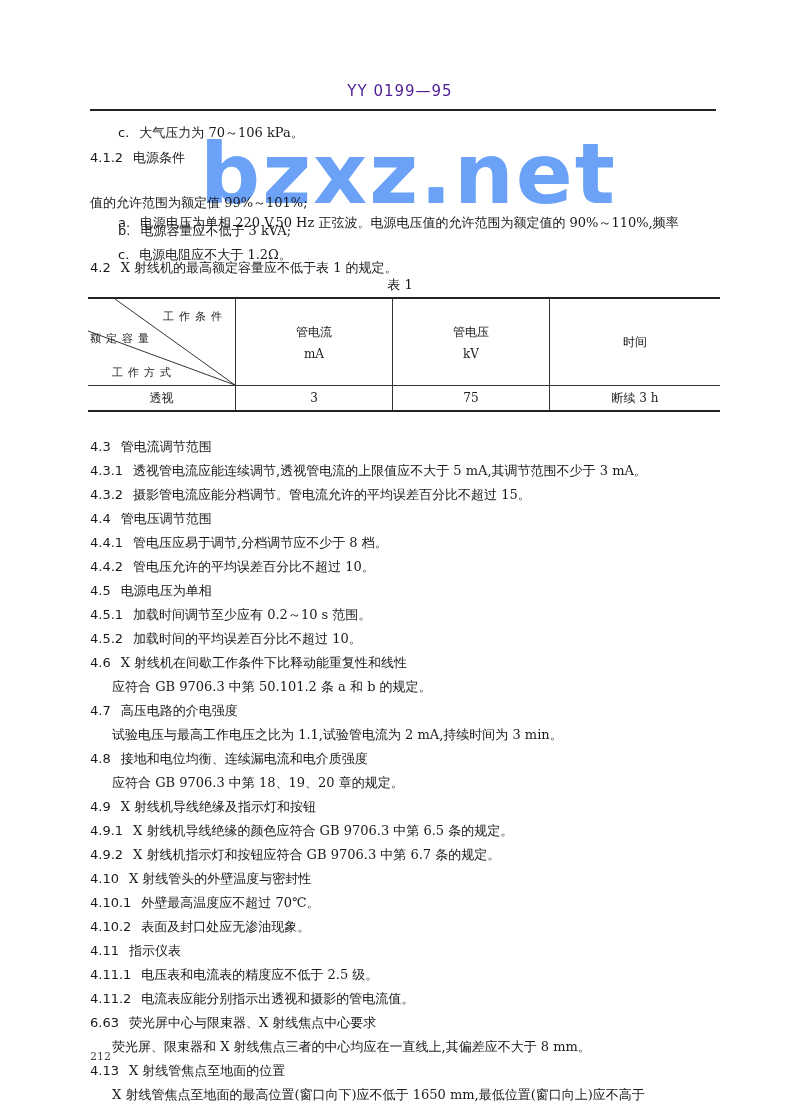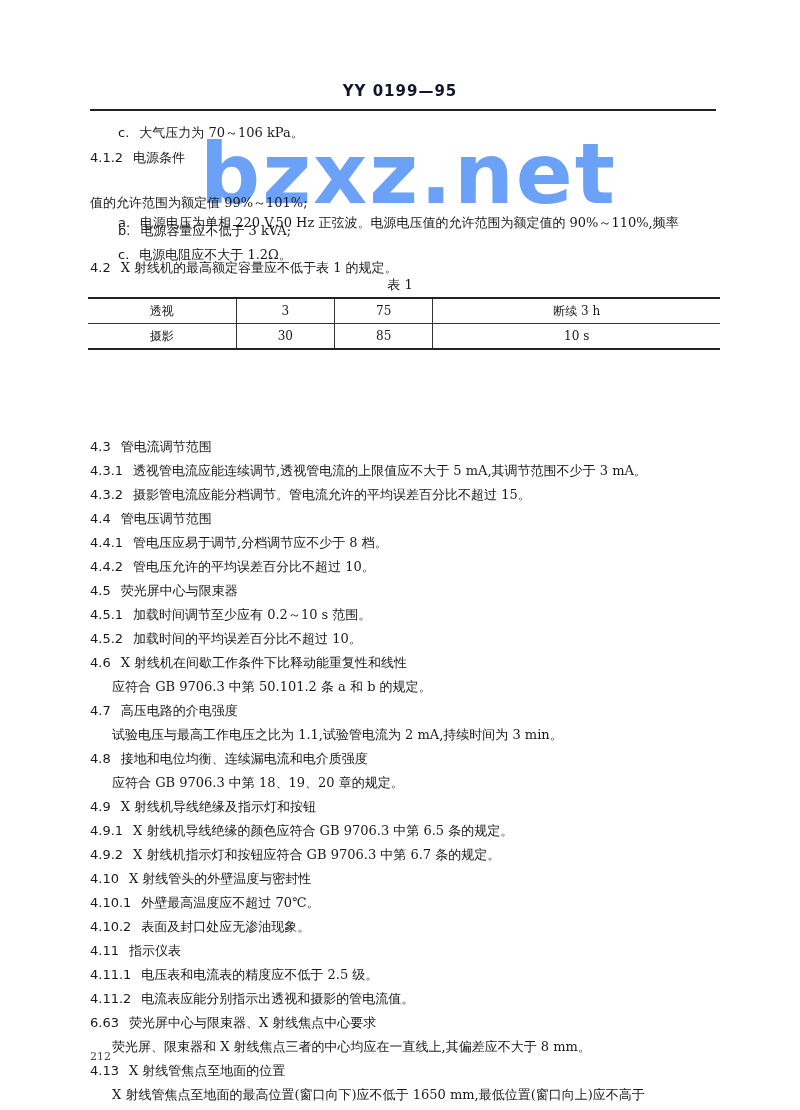--- a/index.html
+++ b/index.html
@@ -1,19 +1,19 @@
 <!DOCTYPE html>
 <html><head>
 <meta charset="utf-8">
 <style>
   html,body{margin:0;padding:0;}
   body{width:800px;height:1110px;background:#ffffff;position:relative;overflow:hidden;
     font-family:"DejaVu Serif","Liberation Serif",serif;color:#1a1a1a;}
   .header-title{position:absolute;left:0;width:800px;top:82px;text-align:center;
-    font-family:"DejaVu Sans","Liberation Sans",sans-serif;font-weight:bold;font-size:15px;letter-spacing:1px;color:#0f172a;}
+    font-family:"DejaVu Sans","Liberation Sans",sans-serif;font-weight:normal;font-size:15px;letter-spacing:1px;color:#4c1d95;}
   .header-rule{position:absolute;left:90px;width:626px;top:109px;height:2px;background:#222;}
   .watermark{position:absolute;left:200px;top:132px;font-family:"DejaVu Sans","Liberation Sans",sans-serif;
     font-weight:bold;font-size:84px;color:#3b82f6;letter-spacing:2px;line-height:1;opacity:0.75;z-index:0;}
   .line{position:absolute;font-size:13px;line-height:18px;white-space:nowrap;z-index:1;}
   .num{font-family:"DejaVu Sans","Liberation Sans",sans-serif;font-size:13px;margin-right:10px;}
   .caption{position:absolute;top:276px;left:0;width:800px;text-align:center;font-size:13px;}
   table.t1{position:absolute;left:88px;top:297px;width:632px;border-collapse:collapse;font-size:12px;z-index:1;}
   table.t1 td{border:1px solid #333;text-align:center;vertical-align:middle;padding:0;}
   table.t1 tr:first-child td{border-top:2px solid #222;}
   table.t1 tr:last-child td{border-bottom:2px solid #222;}
@@ -51,42 +51,60 @@
 <div class="line" style="left:118px;top:246px;">
   <span class="num">c.</span><span>电源电阻应不大于 1.2Ω。</span>
 </div>
 <div class="line" style="left:90px;top:259px;">
   <span class="num">4.2</span><span>X 射线机的最高额定容量应不低于表 1 的规定。</span>
 </div>
 
 <div class="caption">表 1</div>
 <table class="t1">
   <tbody>
+      <tr class="hdr-row">
+    <td style="width:147px;">
+      <div class="diag">
+        <svg width="147" height="86">
+          <line x1="27" y1="0" x2="147" y2="86" stroke="#333" stroke-width="1"></line>
+          <line x1="0" y1="32" x2="147" y2="86" stroke="#333" stroke-width="1"></line>
+        </svg>
+        <span style="left:75px;top:10px;">工作条件</span>
+        <span style="left:2px;top:32px;">额定容量</span>
+        <span style="left:24px;top:66px;">工作方式</span>
+      </div>
+    </td>
+    <td style="width:156px;">
+      <div>管电流</div>
+      <div style="margin-top:6px;">mA</div>
+    </td>
+    <td style="width:156px;">
+      <div>管电压</div>
+      <div style="margin-top:6px;">kV</div>
+    </td>
+    <td>
+      <div>时间</div>
+    </td>
+  </tr>
   <tr class="data-row">
     <td>透视</td>
     <td>3</td>
     <td>75</td>
     <td>断续 3 h</td>
-  </tr>
-  <tr class="data-row">
-    <td>摄影</td>
-    <td>30</td>
-    <td>85</td>
-    <td>10 s</td>
   </tr>
 </tbody>
   </table>
 
 <div class="line" style="left:90px;top:438px;"><span class="num">4.3</span><span>管电流调节范围</span></div>
 <div class="line" style="left:90px;top:462px;"><span class="num">4.3.1</span><span>透视管电流应能连续调节,透视管电流的上限值应不大于 5 mA,其调节范围不少于 3 mA。</span></div>
 <div class="line" style="left:90px;top:486px;"><span class="num">4.3.2</span><span>摄影管电流应能分档调节。管电流允许的平均误差百分比不超过 15。</span></div>
 <div class="line" style="left:90px;top:510px;"><span class="num">4.4</span><span>管电压调节范围</span></div>
 <div class="line" style="left:90px;top:534px;"><span class="num">4.4.1</span><span>管电压应易于调节,分档调节应不少于 8 档。</span></div>
 <div class="line" style="left:90px;top:558px;"><span class="num">4.4.2</span><span>管电压允许的平均误差百分比不超过 10。</span></div>
-<div class="line" style="left:90px;top:582px;"><span class="num">4.5</span><span>荧光屏中心与限束器</span></div>
+<div class="line" style="left:90px;top:582px;"><span class="num">4.5</span><span>电源电压为单相</span></div>
 <div class="line" style="left:90px;top:606px;"><span class="num">4.5.1</span><span>加载时间调节至少应有 0.2～10 s 范围。</span></div>
 <div class="line" style="left:90px;top:630px;"><span class="num">4.5.2</span><span>加载时间的平均误差百分比不超过 10。</span></div>
 <div class="line" style="left:90px;top:654px;"><span class="num">4.6</span><span>X 射线机在间歇工作条件下比释动能重复性和线性</span></div>
 <div class="line" style="left:112px;top:678px;"><span>应符合 GB 9706.3 中第 50.101.2 条 a 和 b 的规定。</span></div>
 <div class="line" style="left:90px;top:702px;"><span class="num">4.7</span><span>高压电路的介电强度</span></div>
 <div class="line" style="left:112px;top:726px;"><span>试验电压与最高工作电压之比为 1.1,试验管电流为 2 mA,持续时间为 3 min。</span></div>
 <div class="line" style="left:90px;top:750px;"><span class="num">4.8</span><span>接地和电位均衡、连续漏电流和电介质强度</span></div>
 <div class="line" style="left:112px;top:774px;"><span>应符合 GB 9706.3 中第 18、19、20 章的规定。</span></div>
 <div class="line" style="left:90px;top:798px;"><span class="num">4.9</span><span>X 射线机导线绝缘及指示灯和按钮</span></div>
 <div class="line" style="left:90px;top:822px;"><span class="num">4.9.1</span><span>X 射线机导线绝缘的颜色应符合 GB 9706.3 中第 6.5 条的规定。</span></div>

